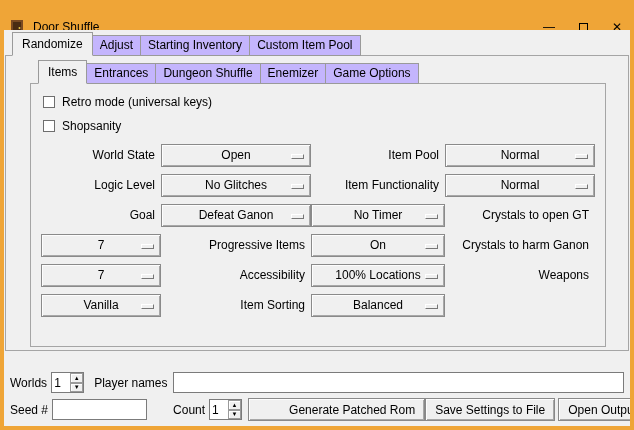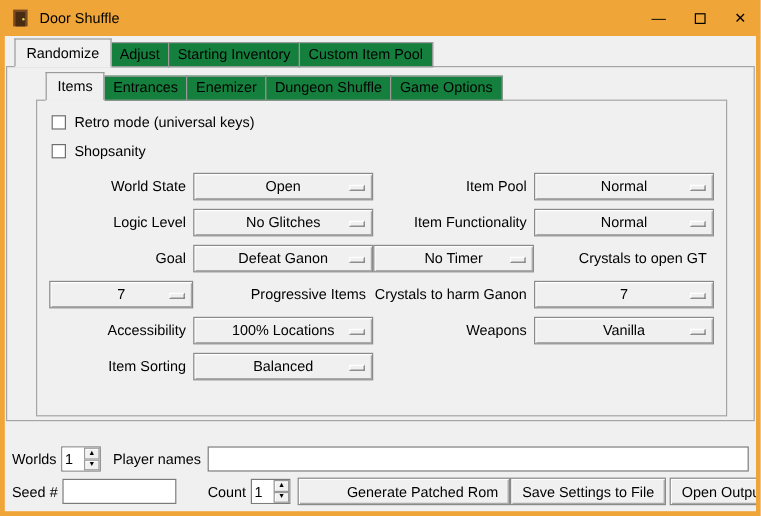--- a/index.html
+++ b/index.html
@@ -2,35 +2,35 @@
 <html><head>
 <meta charset="utf-8">
 <style>
   * { box-sizing: border-box; margin: 0; padding: 0; }
   html, body { width: 634px; height: 430px; }
   body { font-family: "Liberation Sans", sans-serif; font-size: 12px; color: #000; }
 
   .window { position: relative; width: 634px; height: 430px; background: #efa537; overflow: hidden; }
 
   
-  .titlebar { position: absolute; top: 0; left: 0; right: 0; height: 30px; display: flex; align-items: center; }
+  .titlebar { position: absolute; top: 12px; left: 0; right: 0; height: 30px; display: flex; align-items: center; }
   .app-icon { width: 16px; height: 16px; margin: 0 8px 0 9px; flex: none; }
   .title-text { font-size: 12px; }
   .win-controls { margin-left: auto; display: flex; height: 100%; }
   .win-btn { width: 34px; height: 100%; display: flex; align-items: center; justify-content: center; font-size: 12px; }
   .max-box { width: 9px; height: 9px; border: 1px solid #000; }
 
   
   .app-body { position: absolute; left: 4px; right: 4px; top: 30px; bottom: 4px; background: #f0f0f0; overflow: hidden; }
 
   
   .tabs { display: flex; align-items: flex-end; position: relative; z-index: 2; }
   .outer-tabs { margin: 2px 0 0 8px; }
   .inner-tabs { margin: 4px 0 0 32px; }
-  .tab { background: #15803d; border: 1px solid #9a9a9a; padding: 2px 7px 3px; white-space: nowrap; }
+  .tab { background: #c4b5fd; border: 1px solid #9a9a9a; padding: 2px 7px 3px; white-space: nowrap; }
   .tab + .tab { margin-left: -1px; }
   .tab.selected { background: #f0f0f0; padding: 4px 9px 4px; border-bottom-color: #f0f0f0; position: relative; z-index: 3; }
 
   .pane { border: 1px solid #a5a5a5; background: #f0f0f0; }
   .outer-pane { margin: -1px 1px 0 1px; height: 296px; position: relative; z-index: 1; }
   .inner-pane { margin: -1px 22px 0 24px; height: 264px; padding: 6px 10px; text-align: center; }
 
   
   .check-row { display: flex; align-items: center; height: 24px; }
   .checkbox { width: 12px; height: 12px; background: #fff; border: 1px solid #6e6e6e; margin: 0 7px 0 2px; flex: none; }
@@ -94,22 +94,22 @@
       <span class="tab">Adjust</span>
       <span class="tab">Starting Inventory</span>
       <span class="tab">Custom Item Pool</span>
     </div>
 
     <div class="pane outer-pane">
 
       <div class="tabs inner-tabs">
         <span class="tab selected">Items</span>
         <span class="tab">Entrances</span>
+        <span class="tab">Dungeon Shuffle</span>
         <span class="tab">Enemizer</span>
-        <span class="tab">Dungeon Shuffle</span>
         <span class="tab">Game Options</span>
       </div>
 
       <div class="pane inner-pane">
 
         <div class="check-row">
           <span class="checkbox"></span>
           <span>Retro mode (universal keys)</span>
         </div>
         <div class="check-row">
@@ -150,20 +150,24 @@
             <span>No Timer</span>
             <span class="dd-ind"></span>
           </div>
 
           <div class="dd-label">Crystals to open GT</div>
           <div class="dd-btn raised">
             <span>7</span>
             <span class="dd-ind"></span>
           </div>
           <div class="dd-label">Progressive Items</div>
+          <div class="dd-btn raised">
+            <span>On</span>
+            <span class="dd-ind"></span>
+          </div>
 
           <div class="dd-label">Crystals to harm Ganon</div>
           <div class="dd-btn raised">
             <span>7</span>
             <span class="dd-ind"></span>
           </div>
           <div class="dd-label">Accessibility</div>
           <div class="dd-btn raised">
             <span>100% Locations</span>
             <span class="dd-ind"></span>

